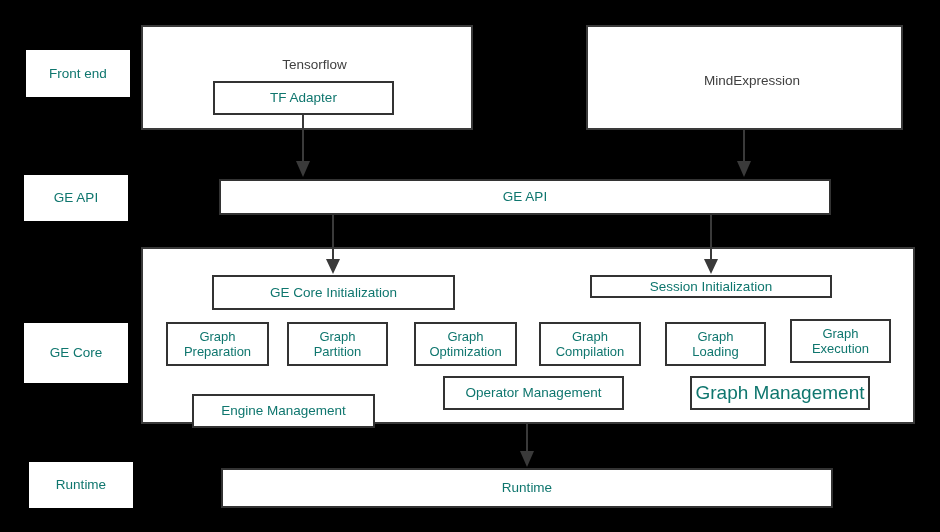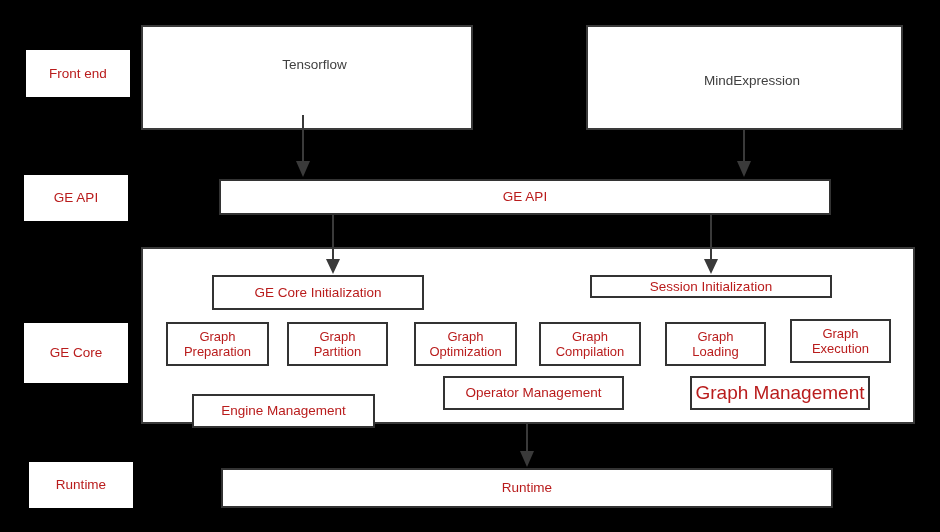--- a/index.html
+++ b/index.html
@@ -12,21 +12,21 @@
   #stage {
     position: relative;
     width: 940px; height: 532px;
     background: #000000;
   }
 
   
   .node {
     position: absolute;
     background: #ffffff;
-    color: #b91c1c;
+    color: #0f766e;
     display: flex;
     align-items: center;
     justify-content: center;
     text-align: center;
     line-height: 1.18;
     font-size: 13px;
     white-space: pre-line;
   }
 
   
@@ -82,32 +82,35 @@
   </div>
 
   <div class="node chip" style="left:29px; top:462px; width:104px; height:46px;">
     <span>Runtime</span>
   </div>
 
   <div class="panel" style="left:141px; top:25px; width:332px; height:105px;">
     <div class="panel-title" style="top:30px;">Tensorflow</div>
   </div>
 
+  <div class="node boxed" style="left:213px; top:81px; width:181px; height:34px; font-size:13.5px;">
+    <span>TF Adapter</span>
+  </div>
 
   <div class="panel" style="left:586px; top:25px; width:317px; height:105px;">
     <div class="panel-title" style="top:46px;">MindExpression</div>
   </div>
 
   <div class="node boxed" style="left:219px; top:179px; width:612px; height:36px; font-size:13.5px;">
     <span>GE API</span>
   </div>
 
   <div class="panel" style="left:141px; top:247px; width:774px; height:177px;"></div>
 
-  <div class="node boxed" style="left:212px; top:275px; width:212px; height:35px; font-size:13.5px;">
+  <div class="node boxed" style="left:212px; top:275px; width:243px; height:35px; font-size:13.5px;">
     <span>GE Core Initialization</span>
   </div>
 
   <div class="node boxed" style="left:590px; top:275px; width:242px; height:23px; font-size:13.5px;">
     <span>Session Initialization</span>
   </div>
 
   <div class="node boxed" style="left:166px; top:322px; width:103px; height:44px;">
     <span>Graph
 Preparation</span>

